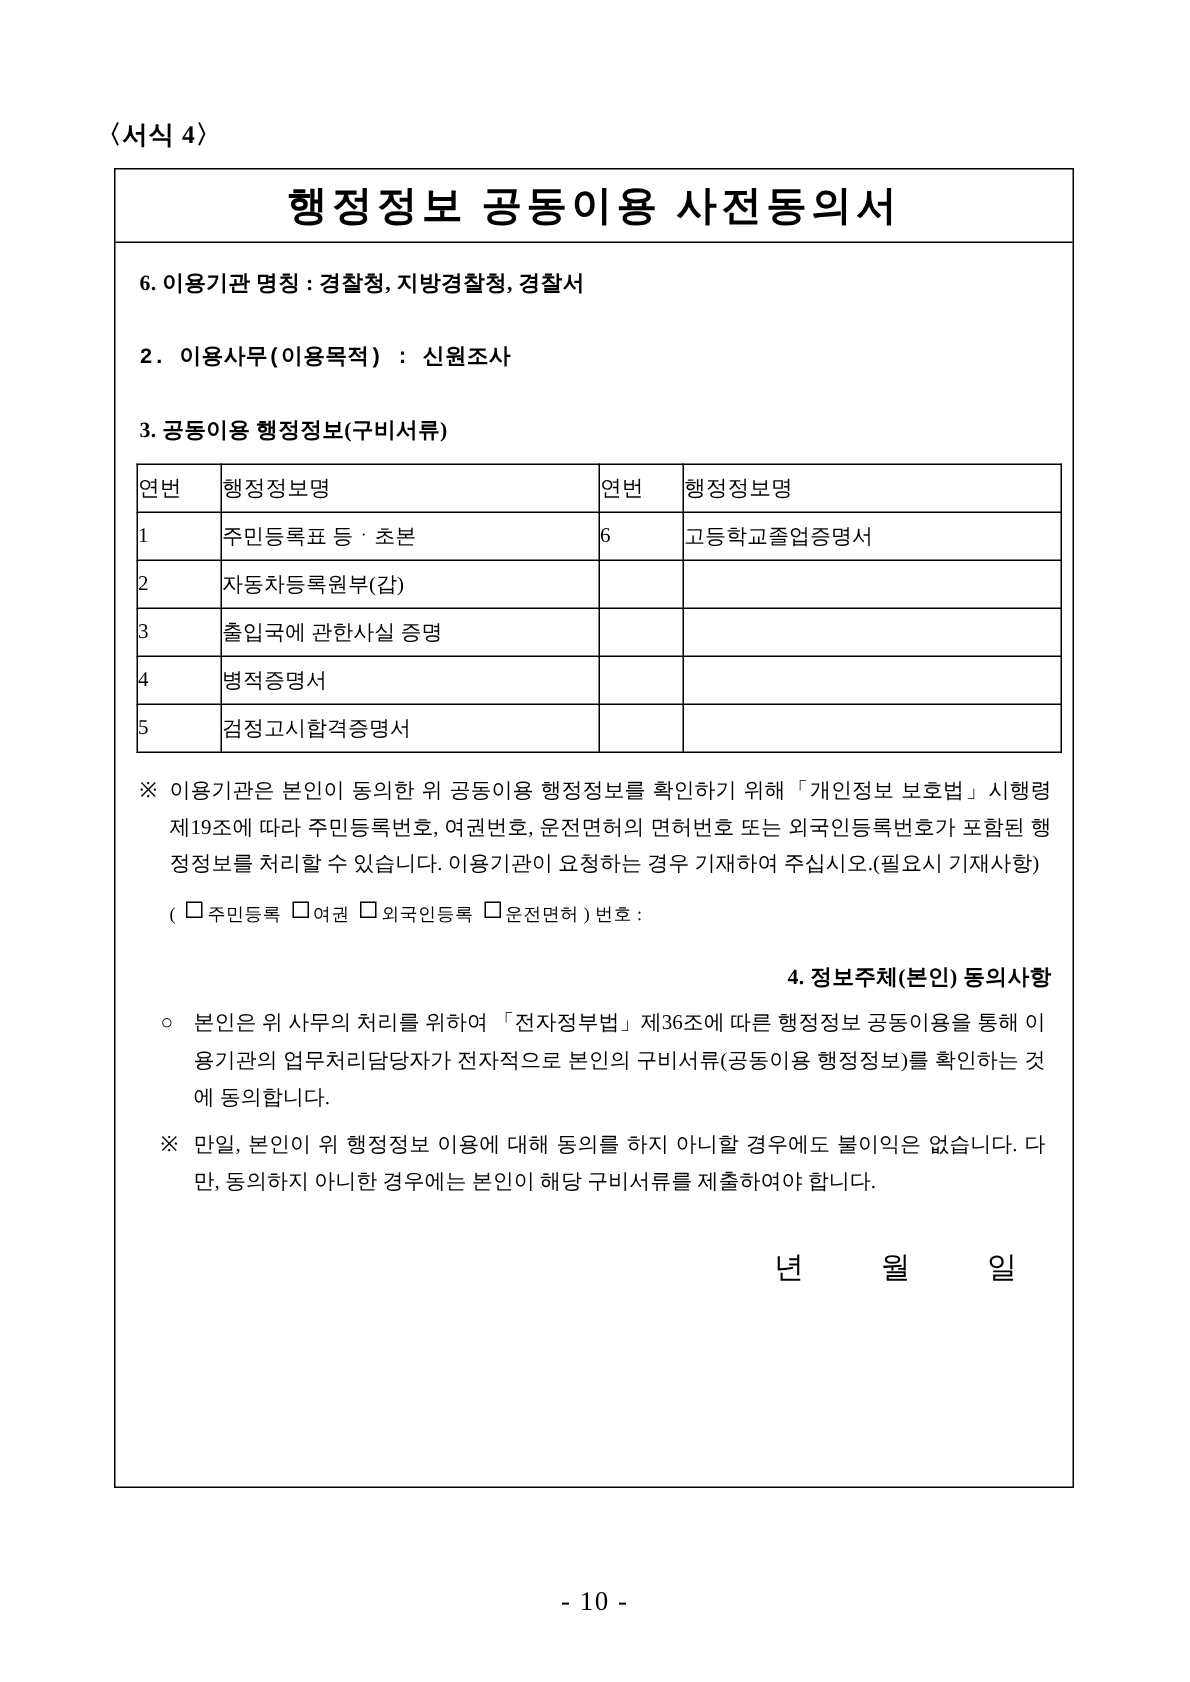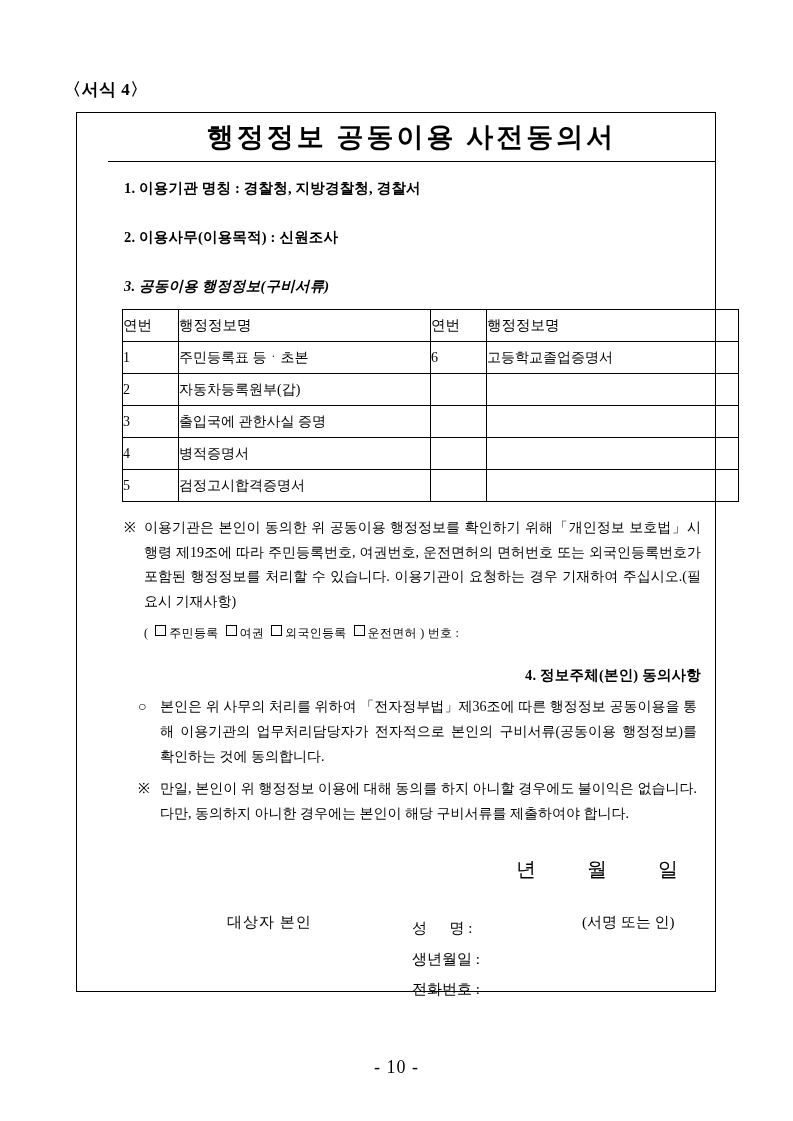--- a/index.html
+++ b/index.html
@@ -30,21 +30,20 @@
     letter-spacing: 0.5px;
   }
   .doc-box {
     position: absolute;
     left: 76px;
     top: 112px;
     width: 640px;
     height: 880px;
     border: 1.6px solid #000;
     box-sizing: border-box;
-    padding-left: 31px;
   }
   .doc-title {
     height: 48px;
     border-bottom: 1.6px solid #000;
     display: flex;
     align-items: center;
     justify-content: center;
     font-size: 27px;
     font-weight: bold;
     letter-spacing: 3px;
@@ -52,22 +51,22 @@
   .body-area {
     padding: 10px 14px 0 14px;
   }
   .sec-line {
     font-size: 14.5px;
     font-weight: bold;
     margin: 6px 0 0 2px;
     letter-spacing: 0.2px;
   }
   .sec-gap-1 { margin-top: 7px; }
-  .sec-gap-2 { margin-top: 30px; }
-  .sec-gap-3 { margin-top: 30px; font-style: italic; }
+  .sec-gap-2 { margin-top: 30px; font-family: Liberation Mono, monospace; }
+  .sec-gap-3 { margin-top: 30px; }
 
   table.info-table {
     margin-top: 13px;
     border-collapse: collapse;
     width: 612px;
     table-layout: fixed;
   }
   table.info-table td, table.info-table th {
     border: 1.1px solid #000;
     height: 31px;
@@ -187,21 +186,21 @@
 <div class="page">
 
   <div class="form-label">〈서식 4〉</div>
 
   <div class="doc-box">
 
     <div class="doc-title">행정정보 공동이용 사전동의서</div>
 
     <div class="body-area">
 
-      <div class="sec-line sec-gap-1">1. 이용기관 명칭 : 경찰청, 지방경찰청, 경찰서</div>
+      <div class="sec-line sec-gap-1">6. 이용기관 명칭 : 경찰청, 지방경찰청, 경찰서</div>
 
       <div class="sec-line sec-gap-2">2. 이용사무(이용목적) : 신원조사</div>
 
       <div class="sec-line sec-gap-3">3. 공동이용 행정정보(구비서류)</div>
 
       <table class="info-table">
         <thead>
           <tr>
             <th class="col-no">연번</th>
             <th class="col-name">행정정보명</th>
@@ -265,28 +264,19 @@
           <div class="agree-text">만일, 본인이 위 행정정보 이용에 대해 동의를 하지 아니할 경우에도 불이익은 없습니다. 다만, 동의하지 아니한 경우에는 본인이 해당 구비서류를 제출하여야 합니다.</div>
         </div>
       </div>
 
       <div class="date-line">
         <span>년</span>
         <span>월</span>
         <span>일</span>
       </div>
 
-      <div class="sign-area">
-        <div class="sign-left">대상자  본인</div>
-        <div class="sign-right">
-          <div class="row">성      명 :</div>
-          <div class="row">생년월일 :</div>
-          <div class="row">전화번호 :</div>
-        </div>
-        <div class="sign-note">(서명 또는 인)</div>
-      </div>
 
     </div>
   </div>
 
   <div class="page-number">- 10 -</div>
 
 </div>
 
 </body></html>

